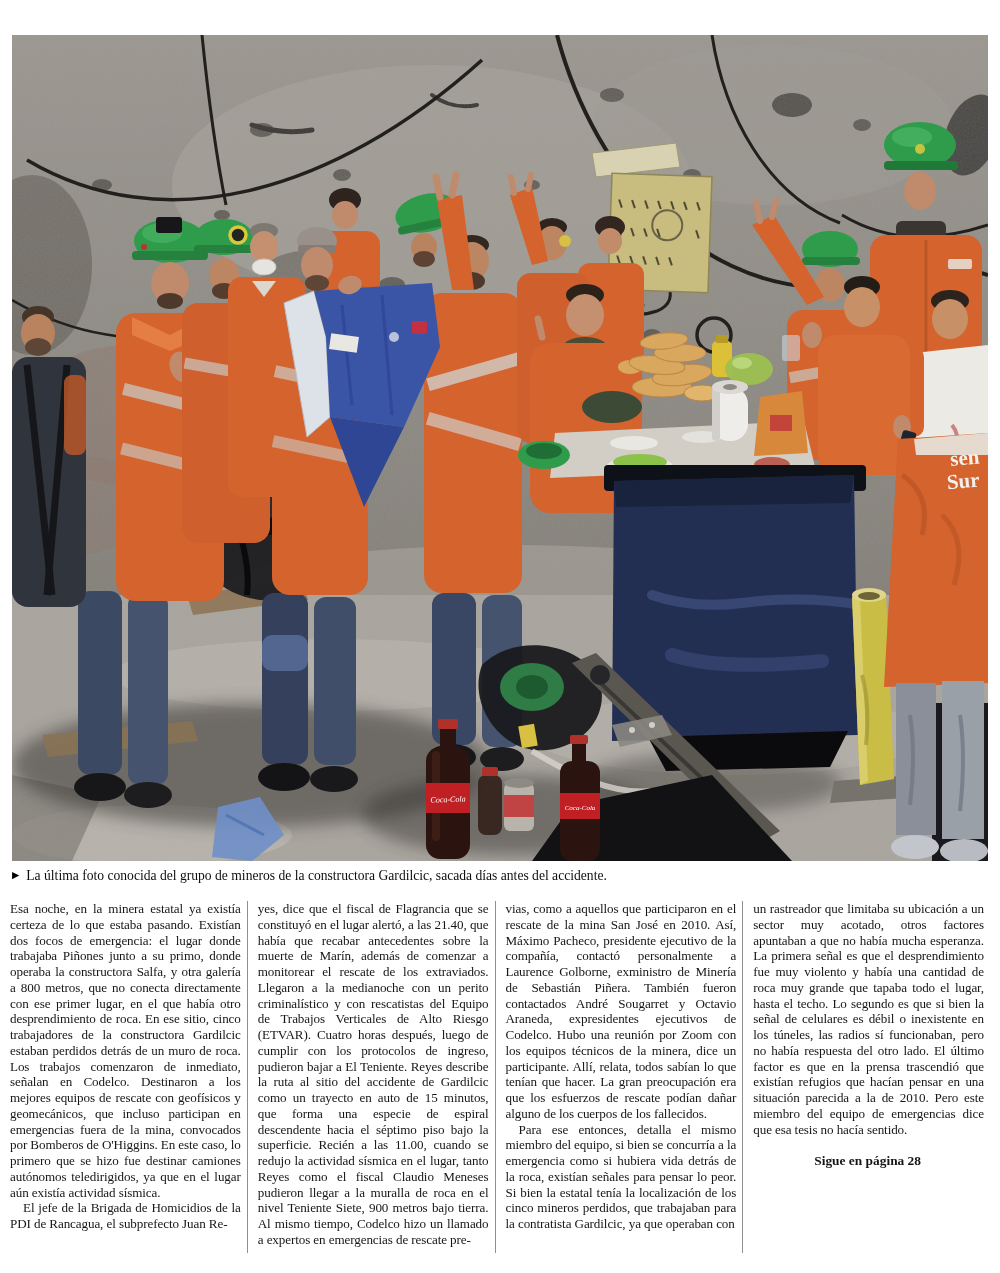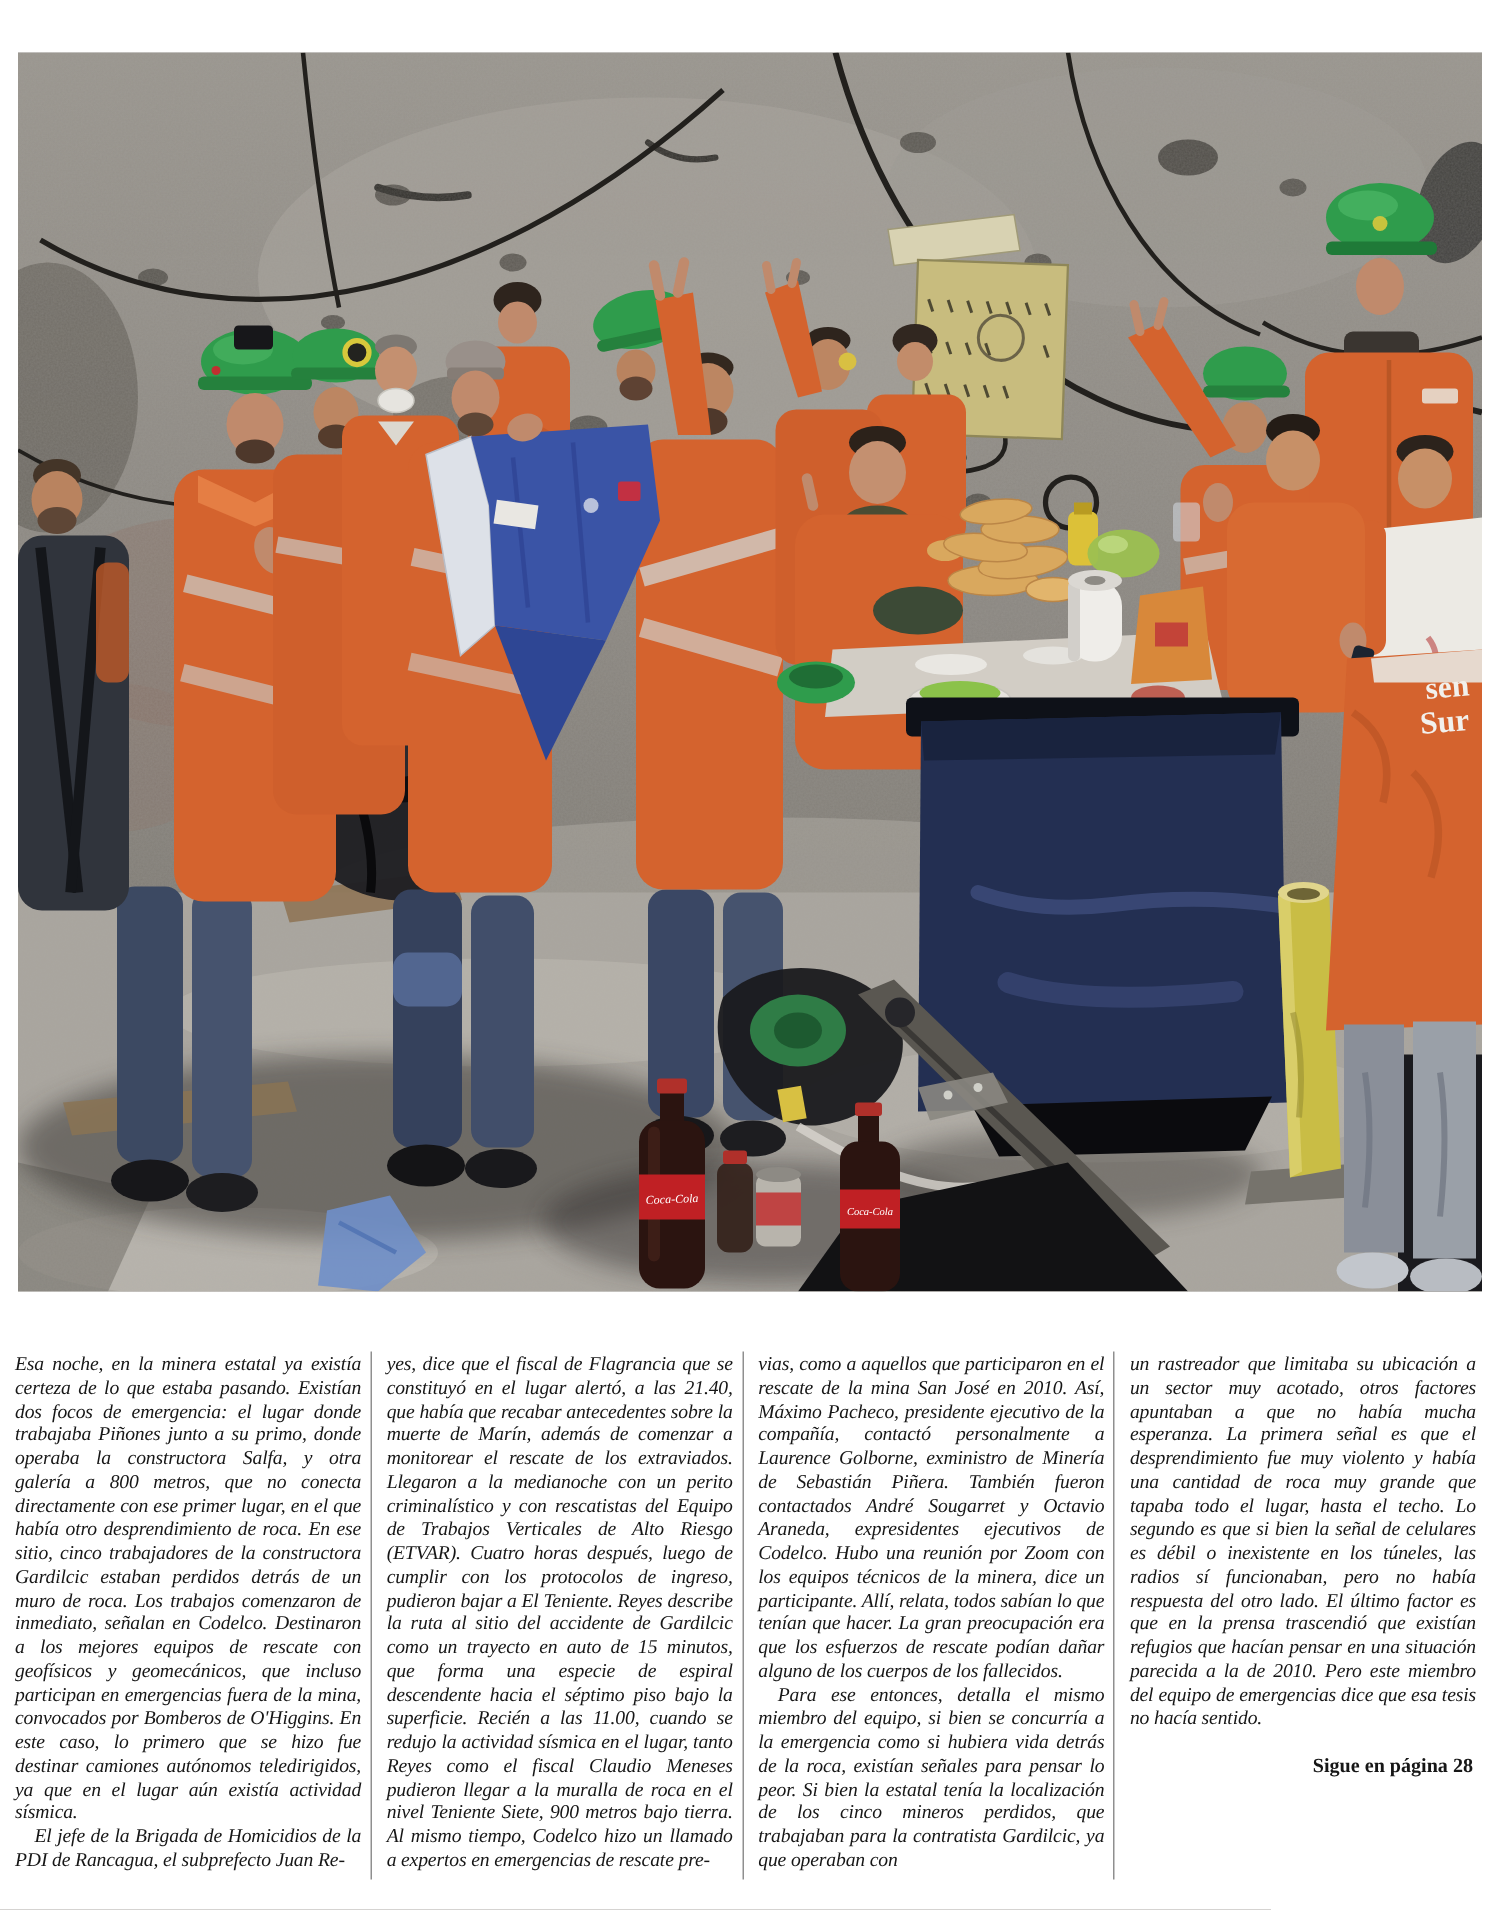--- a/index.html
+++ b/index.html
@@ -27,25 +27,25 @@
   .cap-marker { display: inline-block; font-size: 9.5px; transform: translateY(-2px); margin-right: 7px; color:#000; }
 
   .columns {
     position: absolute; left: 10px; top: 901px; width: 980px;
     display: flex; align-items: stretch;
   }
   .col { flex: 1 1 0; padding-right: 6px; min-height: 352px; }
   .col + .col { border-left: 1px solid #8f8f8f; padding-left: 10px; }
   .col p {
     margin: 0; font-size: 13.1px; line-height: 15.75px;
-    text-align: justify; hyphens: auto; letter-spacing: -0.1px; font-style: italic;
+    text-align: justify; hyphens: auto; letter-spacing: -0.1px;
   }
   .col p.indent { text-indent: 13px; }
   .continued {
-    margin-top: 16px; text-align: right;
+    margin-top: 16px; text-align: center;
     font-weight: 700; font-size: 13.4px; padding-right: 2px;
   }
 </style>
 </head>
 <body>
 
 <div class="page">
 
   <div class="photo-frame">
     <svg viewBox="0 0 976 826" preserveAspectRatio="none">
@@ -414,20 +414,23 @@
           <rect x="560" y="708" width="14" height="20" fill="#2b1410"></rect>
           <rect x="558" y="700" width="18" height="9" rx="2" fill="#b0302a"></rect>
           <rect x="548" y="726" width="40" height="100" rx="12" fill="#2b1410"></rect>
           <rect x="548" y="758" width="40" height="26" fill="#c02024"></rect>
           <text x="568" y="775" text-anchor="middle" font-size="7" font-style="italic" fill="#ffffff">Coca-Cola</text>
         </g>
       </g>
     </svg>
   </div>
 
+  <div class="caption">
+    <span class="cap-marker">▶</span><span>La última foto conocida del grupo de mineros de la constructora Gardilcic, sacada días antes del accidente.</span>
+  </div>
 
   <div class="columns">
     <div class="col">
       <p>Esa noche, en la minera estatal ya existía certeza de lo que estaba pasando. Existían dos focos de emergencia: el lugar donde trabajaba Piñones junto a su primo, donde operaba la constructora Salfa, y otra galería a 800 metros, que no conecta directamente con ese primer lugar, en el que había otro desprendimiento de roca. En ese sitio, cinco trabajadores de la constructora Gardilcic estaban perdidos detrás de un muro de roca. Los trabajos comenzaron de inmediato, señalan en Codelco. Destinaron a los mejores equipos de rescate con geofísicos y geomecánicos, que incluso participan en emergencias fuera de la mina, convocados por Bomberos de O'Higgins. En este caso, lo primero que se hizo fue destinar camiones autónomos teledirigidos, ya que en el lugar aún existía actividad sísmica.</p>
       <p class="indent">El jefe de la Brigada de Homicidios de la PDI de Rancagua, el subprefecto Juan Re-</p>
     </div>
     <div class="col">
       <p>yes, dice que el fiscal de Flagrancia que se constituyó en el lugar alertó, a las 21.40, que había que recabar antecedentes sobre la muerte de Marín, además de comenzar a monitorear el rescate de los extraviados. Llegaron a la medianoche con un perito criminalístico y con rescatistas del Equipo de Trabajos Verticales de Alto Riesgo (ETVAR). Cuatro horas después, luego de cumplir con los protocolos de ingreso, pudieron bajar a El Teniente. Reyes describe la ruta al sitio del accidente de Gardilcic como un trayecto en auto de 15 minutos, que forma una especie de espiral descendente hacia el séptimo piso bajo la superficie. Recién a las 11.00, cuando se redujo la actividad sísmica en el lugar, tanto Reyes como el fiscal Claudio Meneses pudieron llegar a la muralla de roca en el nivel Teniente Siete, 900 metros bajo tierra. Al mismo tiempo, Codelco hizo un llamado a expertos en emergencias de rescate pre-</p>
     </div>
     <div class="col">

